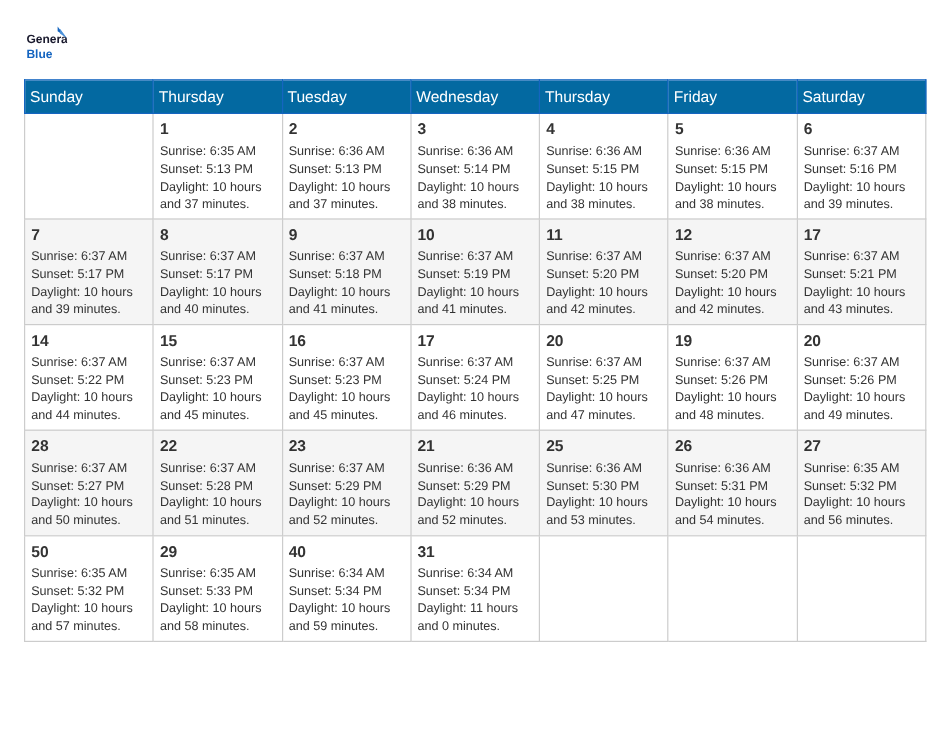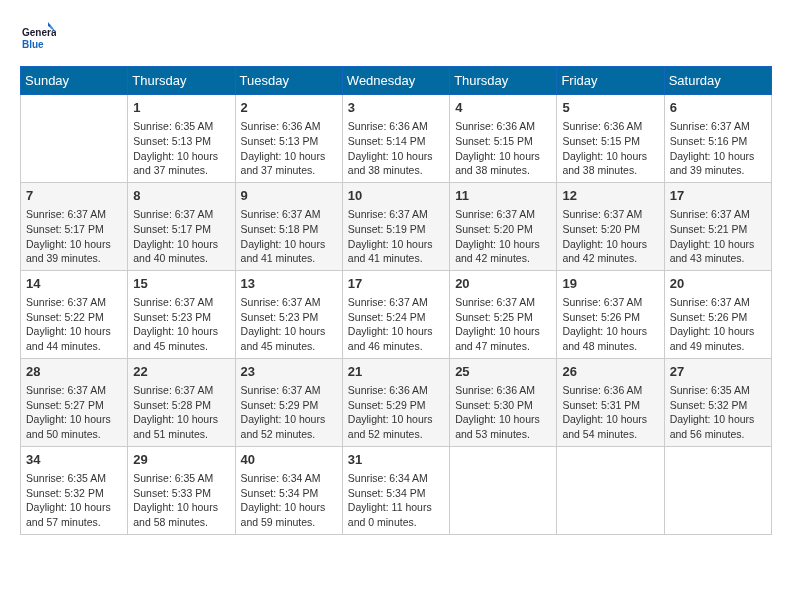--- a/index.html
+++ b/index.html
@@ -211,21 +211,21 @@
 and 44 minutes.</div>
         </td>
         <td>
           <span class="day-number">15</span>
           <div class="day-info" style="white-space: pre-line;">Sunrise: 6:37 AM
 Sunset: 5:23 PM
 Daylight: 10 hours
 and 45 minutes.</div>
         </td>
         <td>
-          <span class="day-number">13</span>
+          <span class="day-number">16</span>
           <div class="day-info" style="white-space: pre-line;">Sunrise: 6:37 AM
 Sunset: 5:23 PM
 Daylight: 10 hours
 and 45 minutes.</div>
         </td>
         <td>
           <span class="day-number">17</span>
           <div class="day-info" style="white-space: pre-line;">Sunrise: 6:37 AM
 Sunset: 5:24 PM
 Daylight: 10 hours
@@ -299,21 +299,21 @@
         <td>
           <span class="day-number">27</span>
           <div class="day-info" style="white-space: pre-line;">Sunrise: 6:35 AM
 Sunset: 5:32 PM
 Daylight: 10 hours
 and 56 minutes.</div>
         </td>
       </tr>
       <tr>
         <td>
-          <span class="day-number">34</span>
+          <span class="day-number">50</span>
           <div class="day-info" style="white-space: pre-line;">Sunrise: 6:35 AM
 Sunset: 5:32 PM
 Daylight: 10 hours
 and 57 minutes.</div>
         </td>
         <td>
           <span class="day-number">29</span>
           <div class="day-info" style="white-space: pre-line;">Sunrise: 6:35 AM
 Sunset: 5:33 PM
 Daylight: 10 hours

